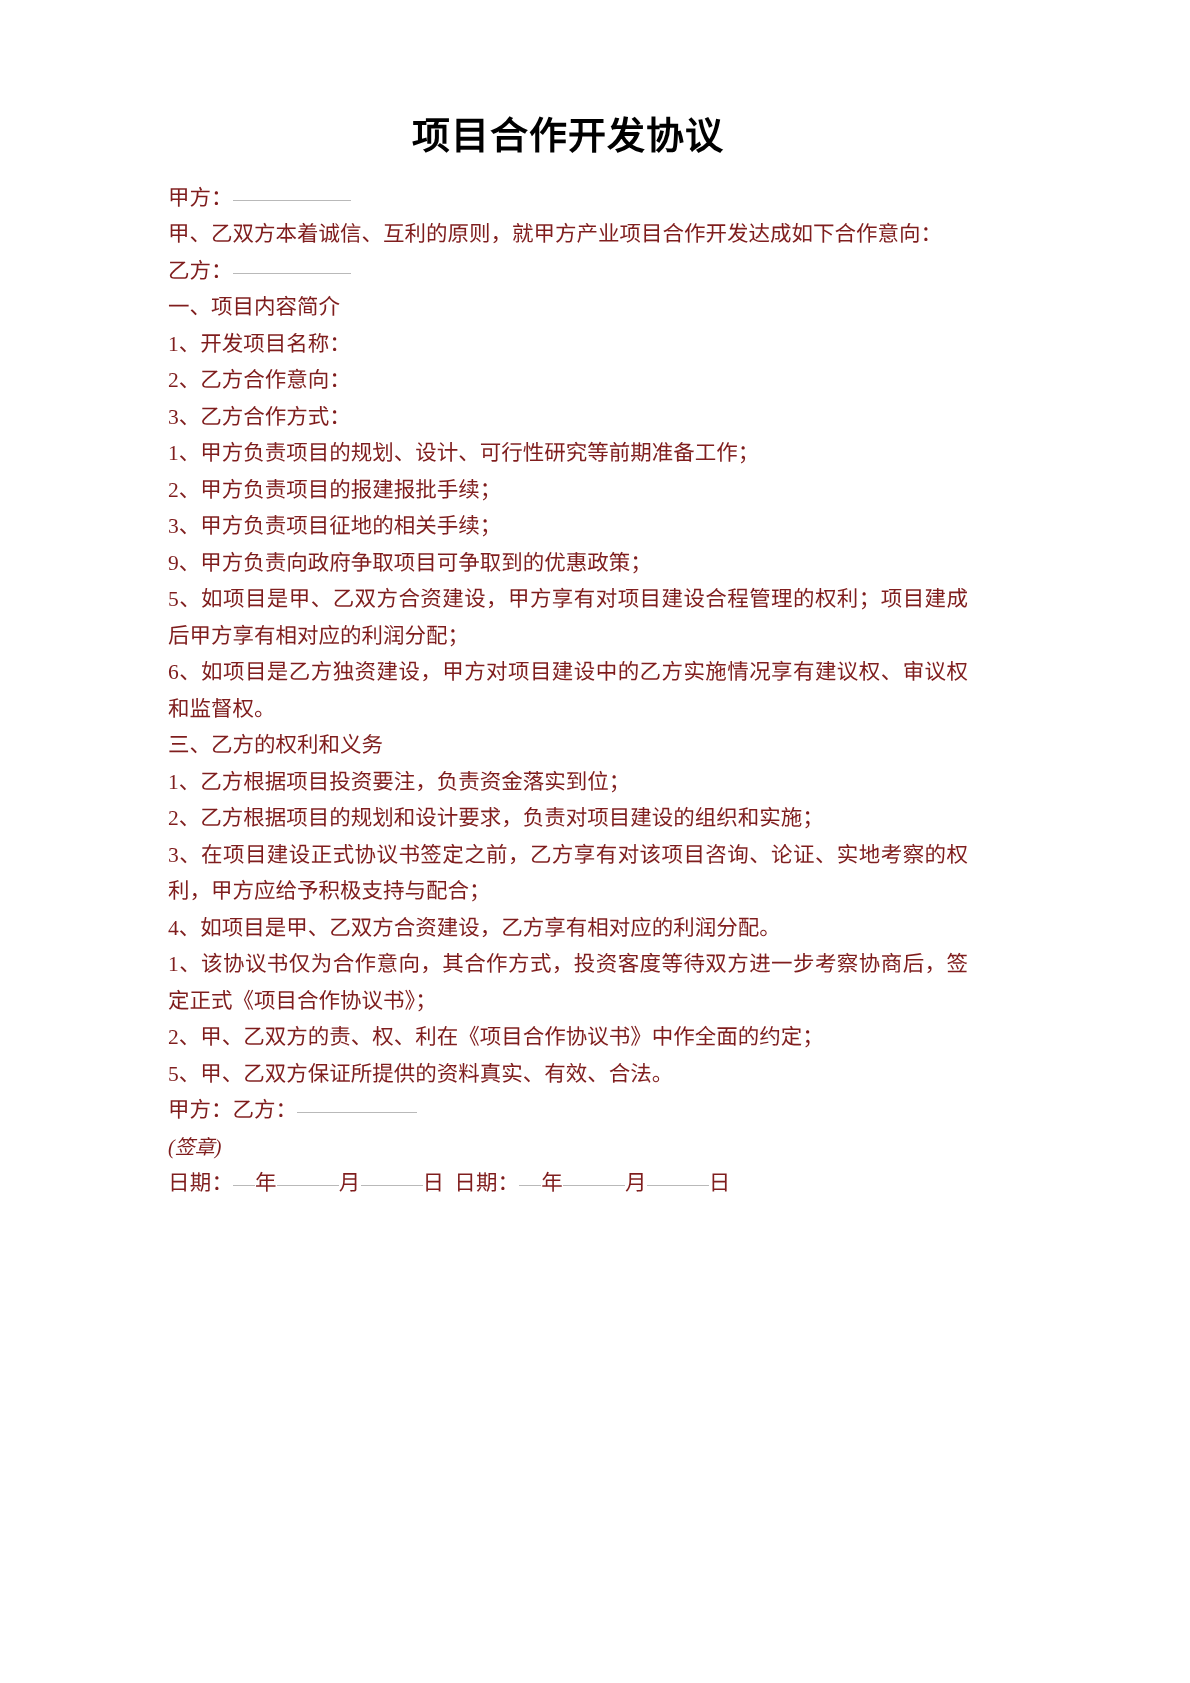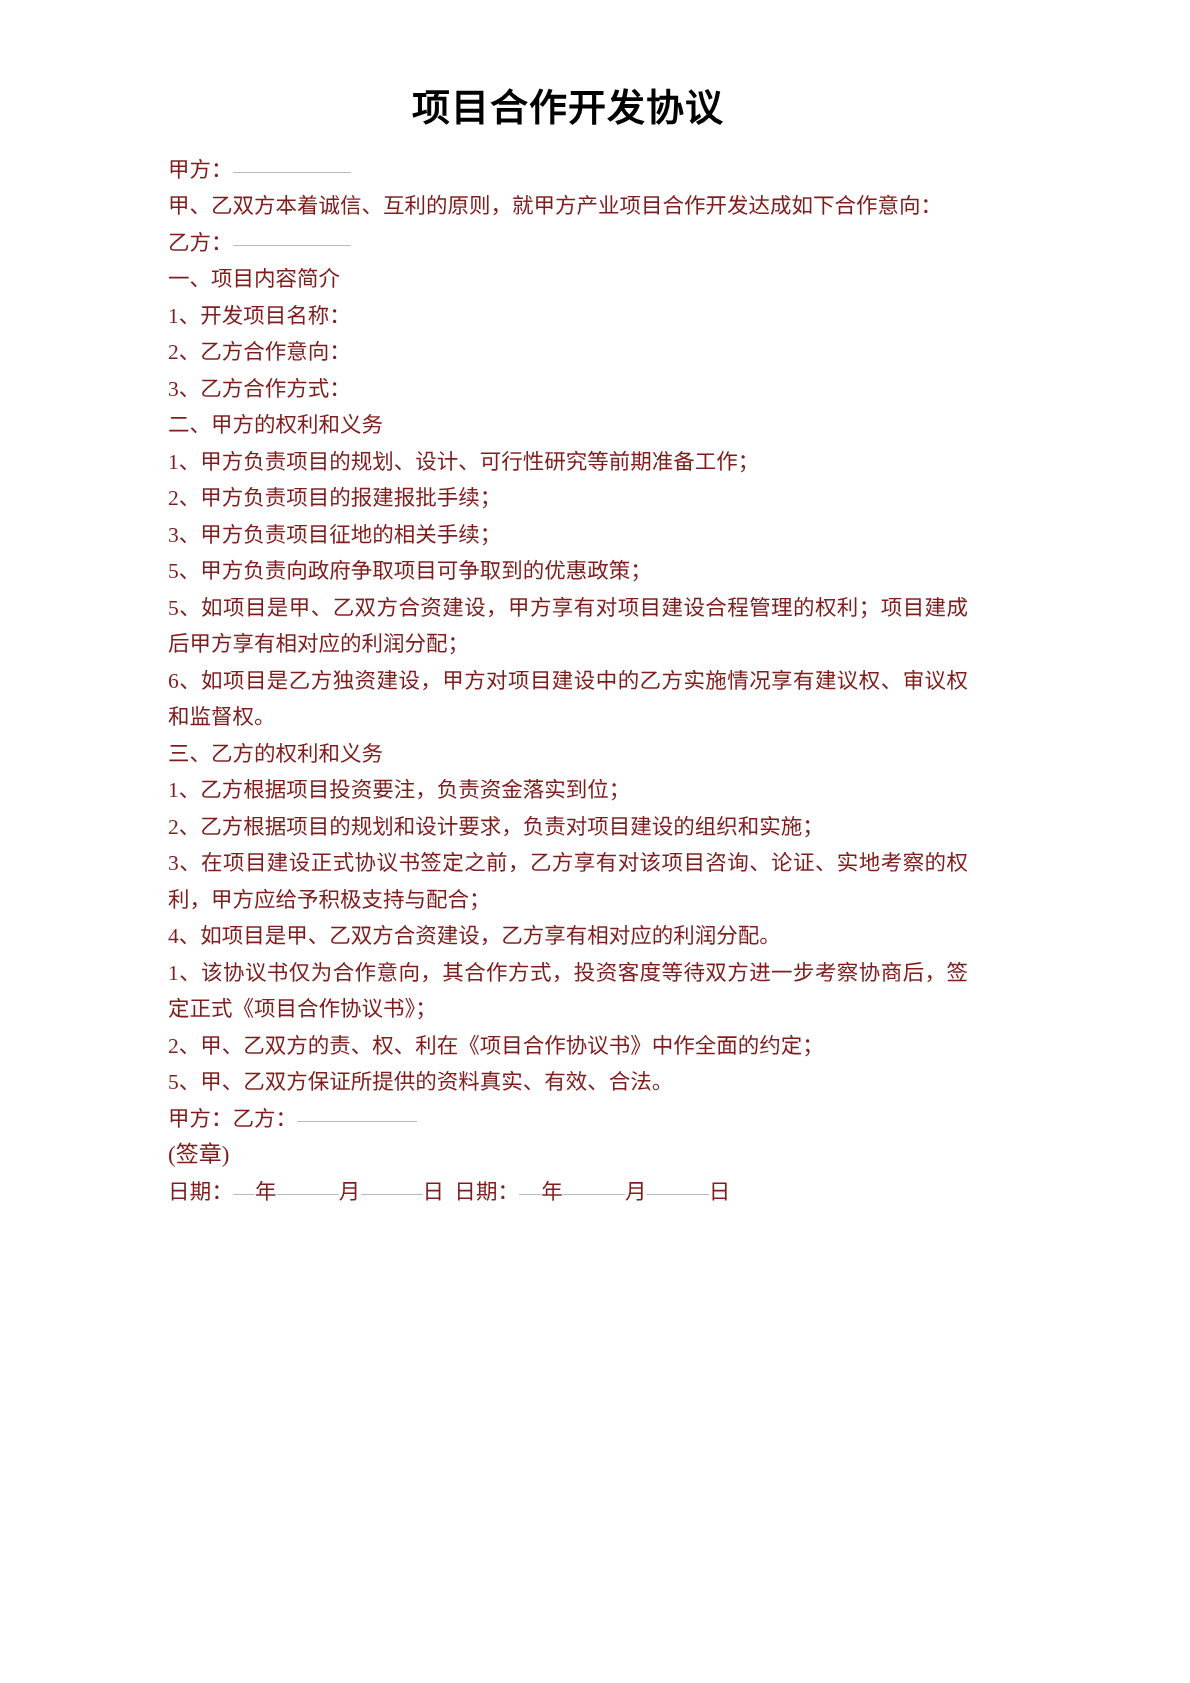--- a/index.html
+++ b/index.html
@@ -26,21 +26,21 @@
     width: 800px;
   }
   .doc-title {
     text-align: center;
     font-family: "Liberation Sans", "DejaVu Sans", sans-serif;
     font-weight: bold;
     font-size: 38px;
     line-height: 1.1;
     letter-spacing: 1px;
     margin: 0;
-    padding-top: 88px;
+    padding-top: 116px;
     padding-bottom: 0;
     color: #000000;
     white-space: nowrap;
   }
   .body-block {
     margin-top: 22px;
     font-size: 21.5px;
     line-height: 36.5px;
     color: #7f1d1d;
     text-align: justify;
@@ -57,22 +57,23 @@
     display: inline-block;
     border-bottom: 1.5px solid #b9b9b9;
     vertical-align: baseline;
     position: relative;
     top: -4px;
   }
   .blank-w-lg { width: 118px; }
   .blank-w-sig { width: 120px; }
   .sub-note {
     margin: 0;
-    font-size: 23px;
+    font-size: 20px;
     line-height: 36.5px;
+    font-style: italic;
   }
   .date-line {
     margin: 0;
     font-size: 21.5px;
     line-height: 36.5px;
     white-space: nowrap;
     letter-spacing: 0.2px;
   }
   .u-short {
     display: inline-block;
@@ -104,25 +105,24 @@
 
       <p class="para">甲、乙双方本着诚信、互利的原则，就甲方产业项目合作开发达成如下合作意向：</p>
 
       <p class="para"><span>乙方：</span><span class="blank-line blank-w-lg"></span></p>
 
       <p class="para">一、项目内容简介</p>
       <p class="para">1、开发项目名称：</p>
       <p class="para">2、乙方合作意向：</p>
       <p class="para">3、乙方合作方式：</p>
 
-      <p class="para">二、甲方的权利和义务</p>
       <p class="para">1、甲方负责项目的规划、设计、可行性研究等前期准备工作；</p>
       <p class="para">2、甲方负责项目的报建报批手续；</p>
       <p class="para">3、甲方负责项目征地的相关手续；</p>
-      <p class="para">5、甲方负责向政府争取项目可争取到的优惠政策；</p>
+      <p class="para">9、甲方负责向政府争取项目可争取到的优惠政策；</p>
       <p class="para">5、如项目是甲、乙双方合资建设，甲方享有对项目建设合程管理的权利；项目建成后甲方享有相对应的利润分配；</p>
       <p class="para">6、如项目是乙方独资建设，甲方对项目建设中的乙方实施情况享有建议权、审议权和监督权。</p>
 
       <p class="para">三、乙方的权利和义务</p>
       <p class="para">1、乙方根据项目投资要注，负责资金落实到位；</p>
       <p class="para">2、乙方根据项目的规划和设计要求，负责对项目建设的组织和实施；</p>
       <p class="para">3、在项目建设正式协议书签定之前，乙方享有对该项目咨询、论证、实地考察的权利，甲方应给予积极支持与配合；</p>
       <p class="para">4、如项目是甲、乙双方合资建设，乙方享有相对应的利润分配。</p>
 
       <p class="para">1、该协议书仅为合作意向，其合作方式，投资客度等待双方进一步考察协商后，签定正式《项目合作协议书》；</p>

